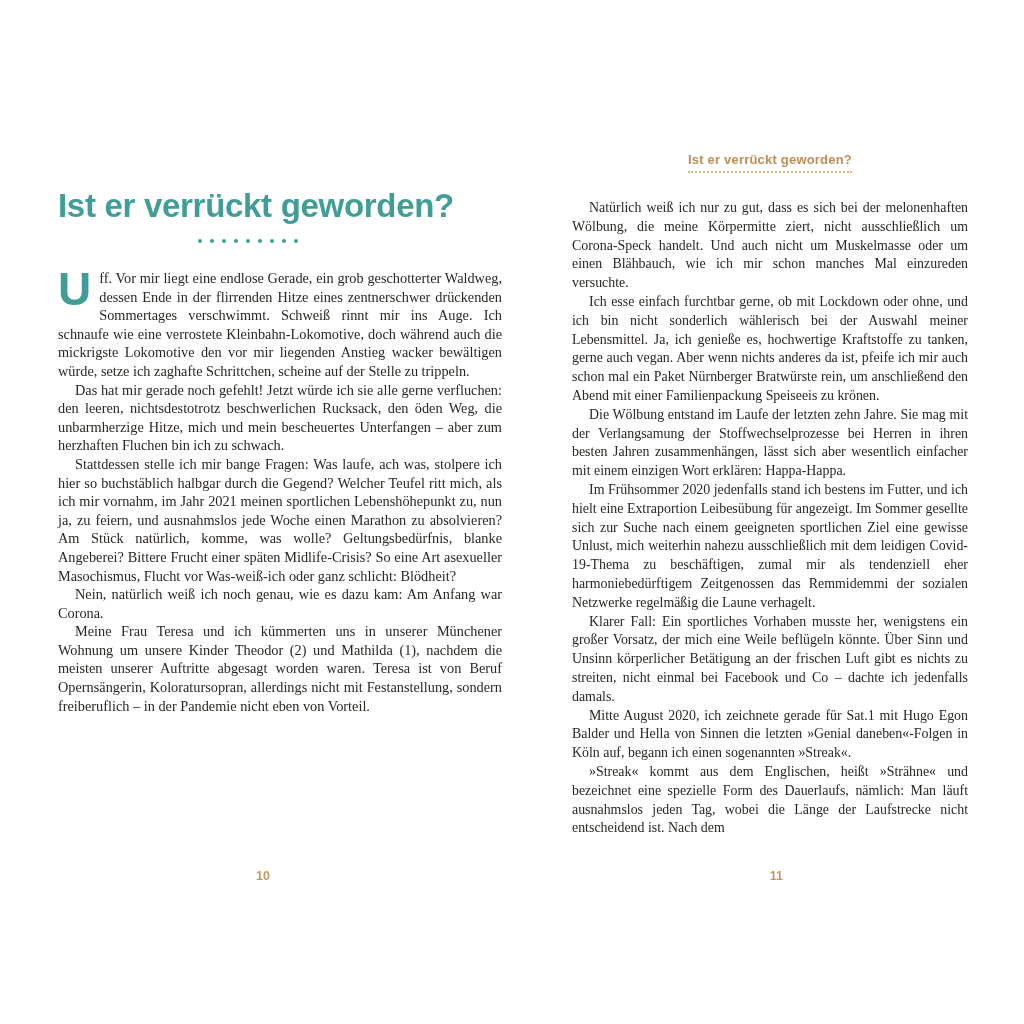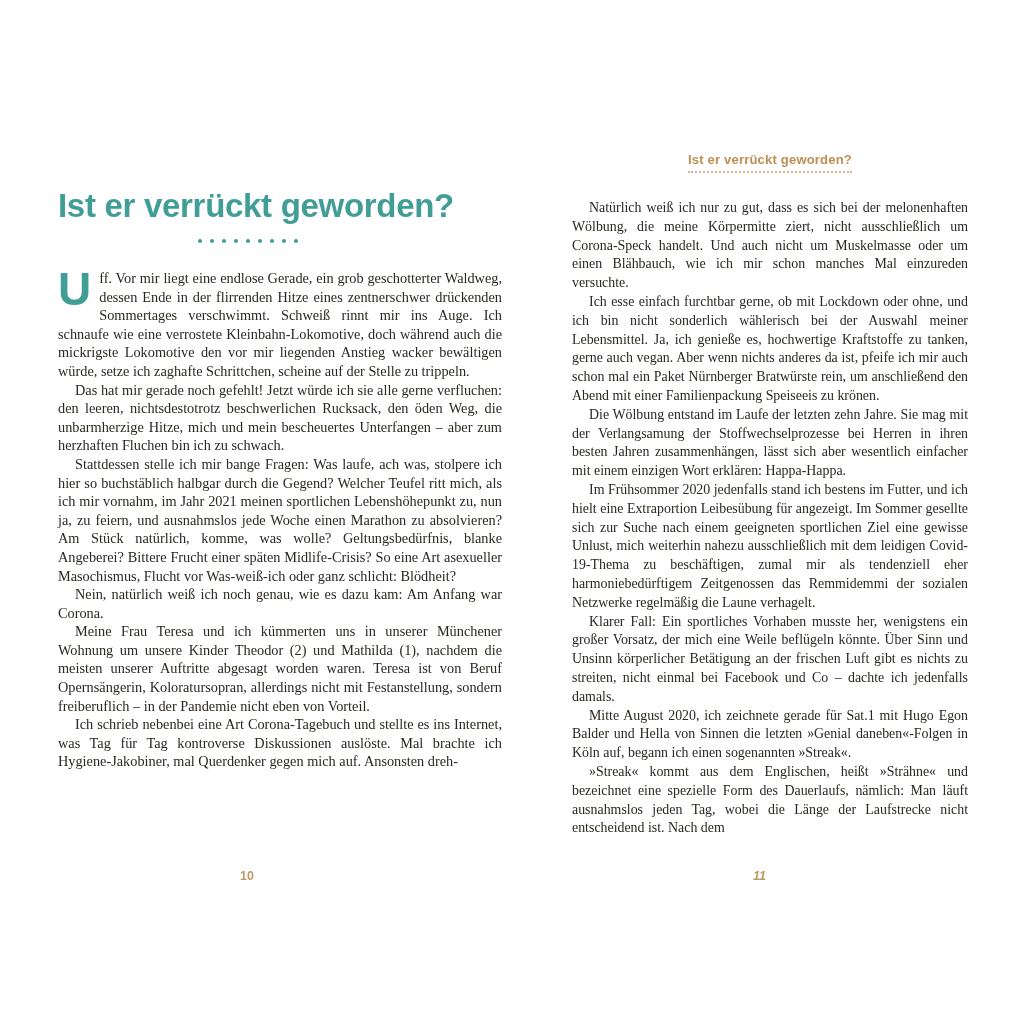--- a/index.html
+++ b/index.html
@@ -95,34 +95,33 @@
     font-weight: 700;
     font-size: 13px;
     letter-spacing: 0.2px;
     color: #c08d52;
     padding-bottom: 4px;
     border-bottom: 2px dotted #d6b488;
   }
   .pagenum {
     position: absolute;
     width: 30px;
-    text-align: left;
+    text-align: right;
     font-family: "Liberation Sans", sans-serif;
     font-weight: 700;
     font-size: 12.5px;
     color: #bf9a63;
   }
   .pagenum-left {
     left: 182px;
     top: 681px;
   }
   .pagenum-right {
     left: 181px;
     top: 719px;
-    font-style: italic;
   }
 </style>
 </head>
 <body>
 
 <div class="spread">
 
   <section class="page page-left">
     <h1 class="chapter-title">Ist er verrückt geworden?</h1>
 
@@ -139,21 +138,20 @@
     </div>
 
     <div class="body-text left-body">
       <p class="noindent">
         <span class="dropcap">U</span><span>ff. Vor mir liegt eine endlose Gerade, ein grob geschotterter Waldweg, dessen Ende in der flirrenden Hitze eines zentnerschwer drückenden Sommertages verschwimmt. Schweiß rinnt mir ins Auge. Ich schnaufe wie eine verrostete Kleinbahn-Lokomotive, doch während auch die mickrigste Lokomotive den vor mir liegenden Anstieg wacker bewältigen würde, setze ich zaghafte Schrittchen, scheine auf der Stelle zu trippeln.</span>
       </p>
       <p>Das hat mir gerade noch gefehlt! Jetzt würde ich sie alle gerne verfluchen: den leeren, nichtsdestotrotz beschwerlichen Rucksack, den öden Weg, die unbarmherzige Hitze, mich und mein bescheuertes Unterfangen – aber zum herzhaften Fluchen bin ich zu schwach.</p>
       <p>Stattdessen stelle ich mir bange Fragen: Was laufe, ach was, stolpere ich hier so buchstäblich halbgar durch die Gegend? Welcher Teufel ritt mich, als ich mir vornahm, im Jahr 2021 meinen sportlichen Lebenshöhepunkt zu, nun ja, zu feiern, und ausnahmslos jede Woche einen Marathon zu absolvieren? Am Stück natürlich, komme, was wolle? Geltungsbedürfnis, blanke Angeberei? Bittere Frucht einer späten Midlife-Crisis? So eine Art asexueller Masochismus, Flucht vor Was-weiß-ich oder ganz schlicht: Blödheit?</p>
       <p>Nein, natürlich weiß ich noch genau, wie es dazu kam: Am Anfang war Corona.</p>
       <p>Meine Frau Teresa und ich kümmerten uns in unserer Münchener Wohnung um unsere Kinder Theodor (2) und Mathilda (1), nachdem die meisten unserer Auftritte abgesagt worden waren. Teresa ist von Beruf Opernsängerin, Koloratursopran, allerdings nicht mit Festanstellung, sondern freiberuflich – in der Pandemie nicht eben von Vorteil.</p>
-      <p>Ich schrieb nebenbei eine Art Corona-Tagebuch und stellte es ins Internet, was Tag für Tag kontroverse Diskussionen auslöste. Mal brachte ich Hygiene-Jakobiner, mal Querdenker gegen mich auf. Ansonsten dreh-</p>
     </div>
 
     <div class="pagenum pagenum-left">10</div>
   </section>
 
   <section class="page page-right">
     <div class="running-header-wrap">
       <div class="running-header">Ist er verrückt geworden?</div>
     </div>
 

